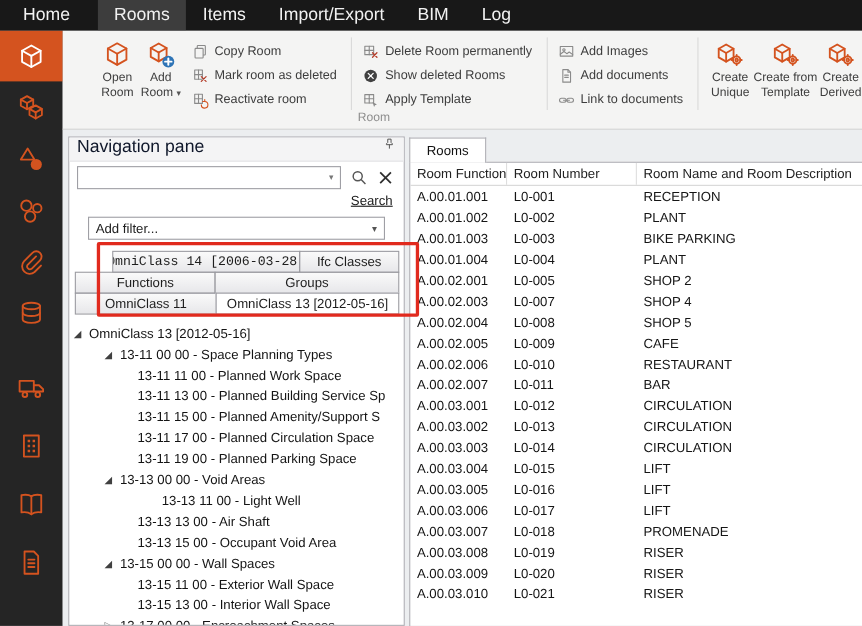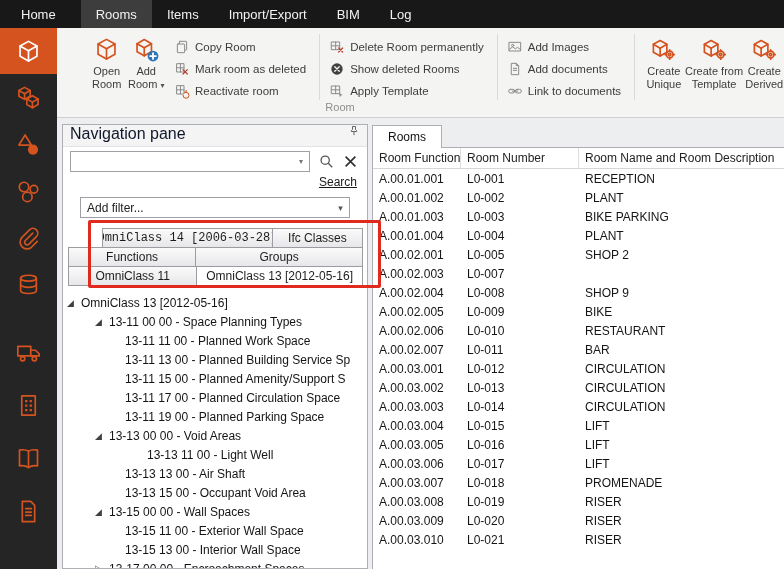--- a/index.html
+++ b/index.html
@@ -2,21 +2,21 @@
 <html><head>
 <meta charset="utf-8">
 <style>
 *{margin:0;padding:0;box-sizing:border-box}
 html,body{width:784px;height:569px;overflow:hidden}
 body{font-family:"Liberation Sans",sans-serif;background:#e9ebed;-webkit-font-smoothing:antialiased}
 #app{position:relative;width:784px;height:569px;overflow:hidden;background:#e9ebed}
 
 
 #menubar{position:absolute;left:0;top:0;width:784px;height:28px;background:#181818;display:flex;align-items:stretch;padding-left:6px}
-.menu-item{display:flex;align-items:center;padding:0 15px;color:#f2f2f2;font-size:13px;cursor:default;white-space:nowrap}
+.menu-item{display:flex;align-items:center;padding:0 15px;color:#f2f2f2;font-size:16px;cursor:default;white-space:nowrap}
 .menu-item.home{margin-right:10px}
 .menu-item.active{background:#3d3d3d}
 
 
 #sidebar{position:absolute;left:0;top:28px;width:57px;height:541px;background:#252525;display:flex;flex-direction:column}
 .side-item{width:57px;height:47px;min-height:47px;display:flex;align-items:center;justify-content:center;color:#d4531f}
 .side-item.active{background:#d4531f;color:#fff;height:46px;min-height:46px}
 .side-item .icon svg{width:27px;height:27px;display:block}
 
 
@@ -480,30 +480,31 @@
             <div class="cell">PLANT</div>
           </div>
           <div class="grid-row">
             <div class="cell">A.00.02.001</div>
             <div class="cell">L0-005</div>
             <div class="cell">SHOP 2</div>
           </div>
           <div class="grid-row">
             <div class="cell">A.00.02.003</div>
             <div class="cell">L0-007</div>
+            <div class="cell">SHOP 4</div>
           </div>
           <div class="grid-row">
             <div class="cell">A.00.02.004</div>
             <div class="cell">L0-008</div>
-            <div class="cell">SHOP 9</div>
+            <div class="cell">SHOP 5</div>
           </div>
           <div class="grid-row">
             <div class="cell">A.00.02.005</div>
             <div class="cell">L0-009</div>
-            <div class="cell">BIKE</div>
+            <div class="cell">CAFE</div>
           </div>
           <div class="grid-row">
             <div class="cell">A.00.02.006</div>
             <div class="cell">L0-010</div>
             <div class="cell">RESTAURANT</div>
           </div>
           <div class="grid-row">
             <div class="cell">A.00.02.007</div>
             <div class="cell">L0-011</div>
             <div class="cell">BAR</div>

